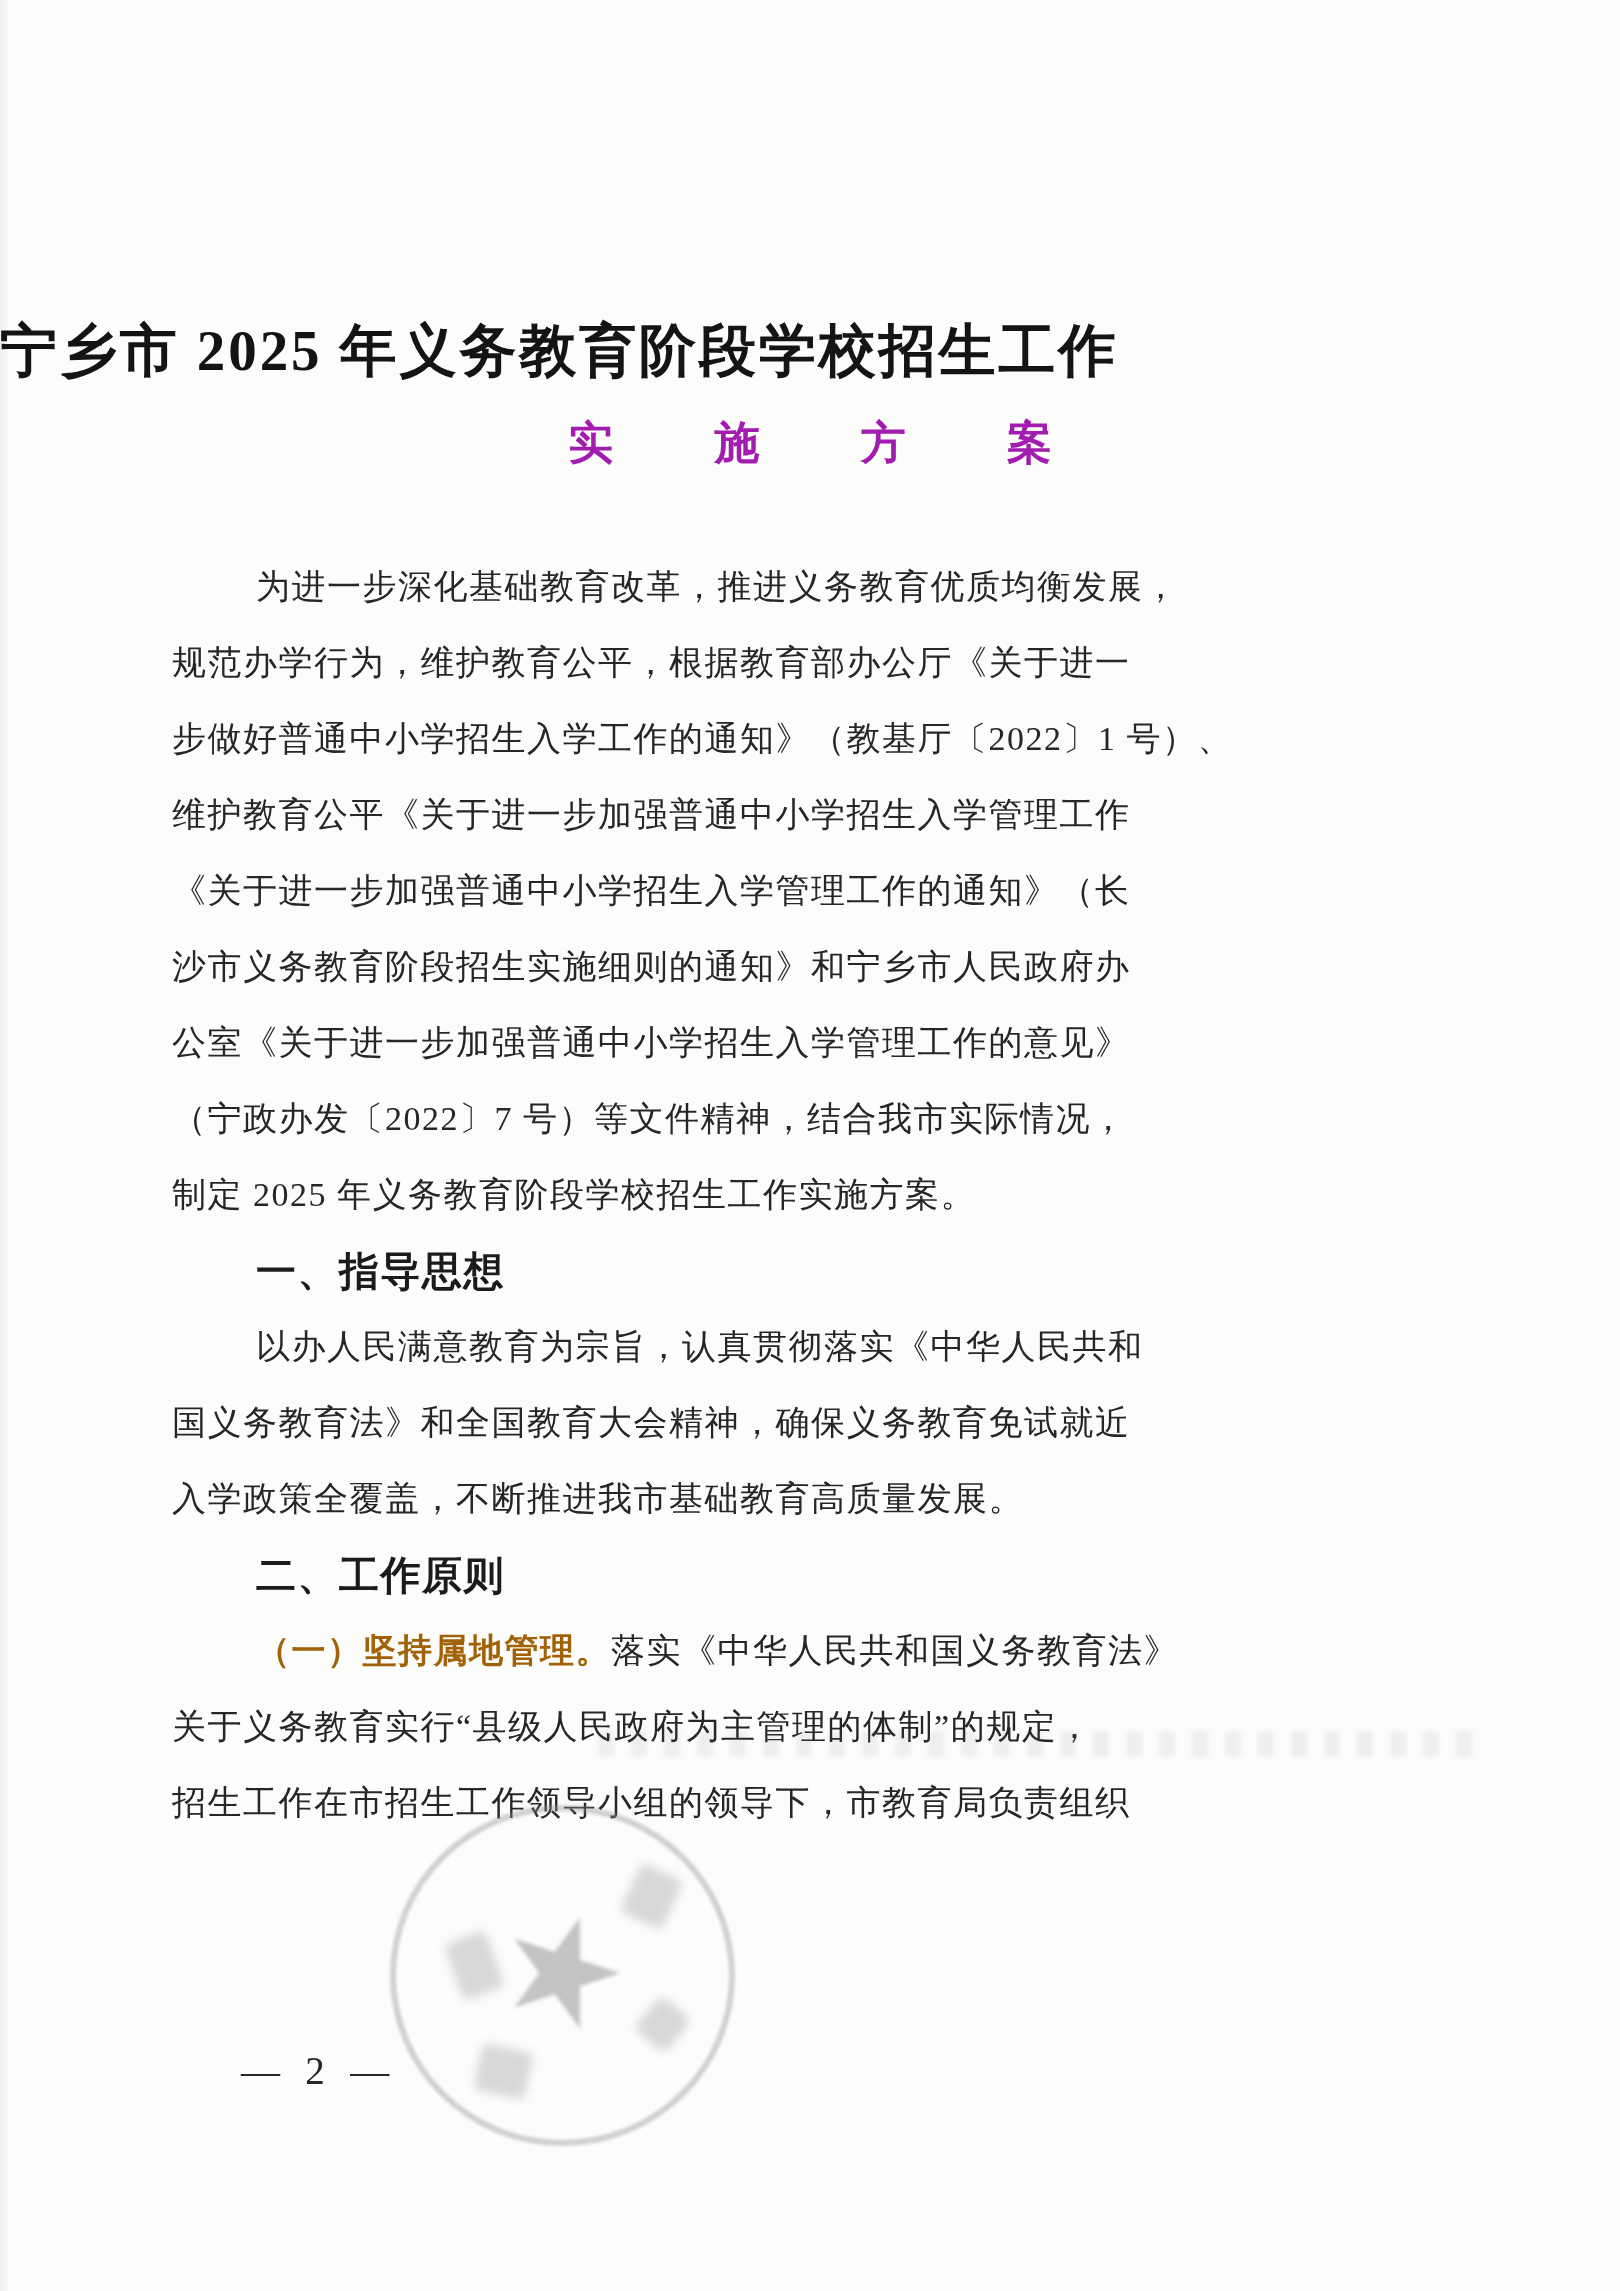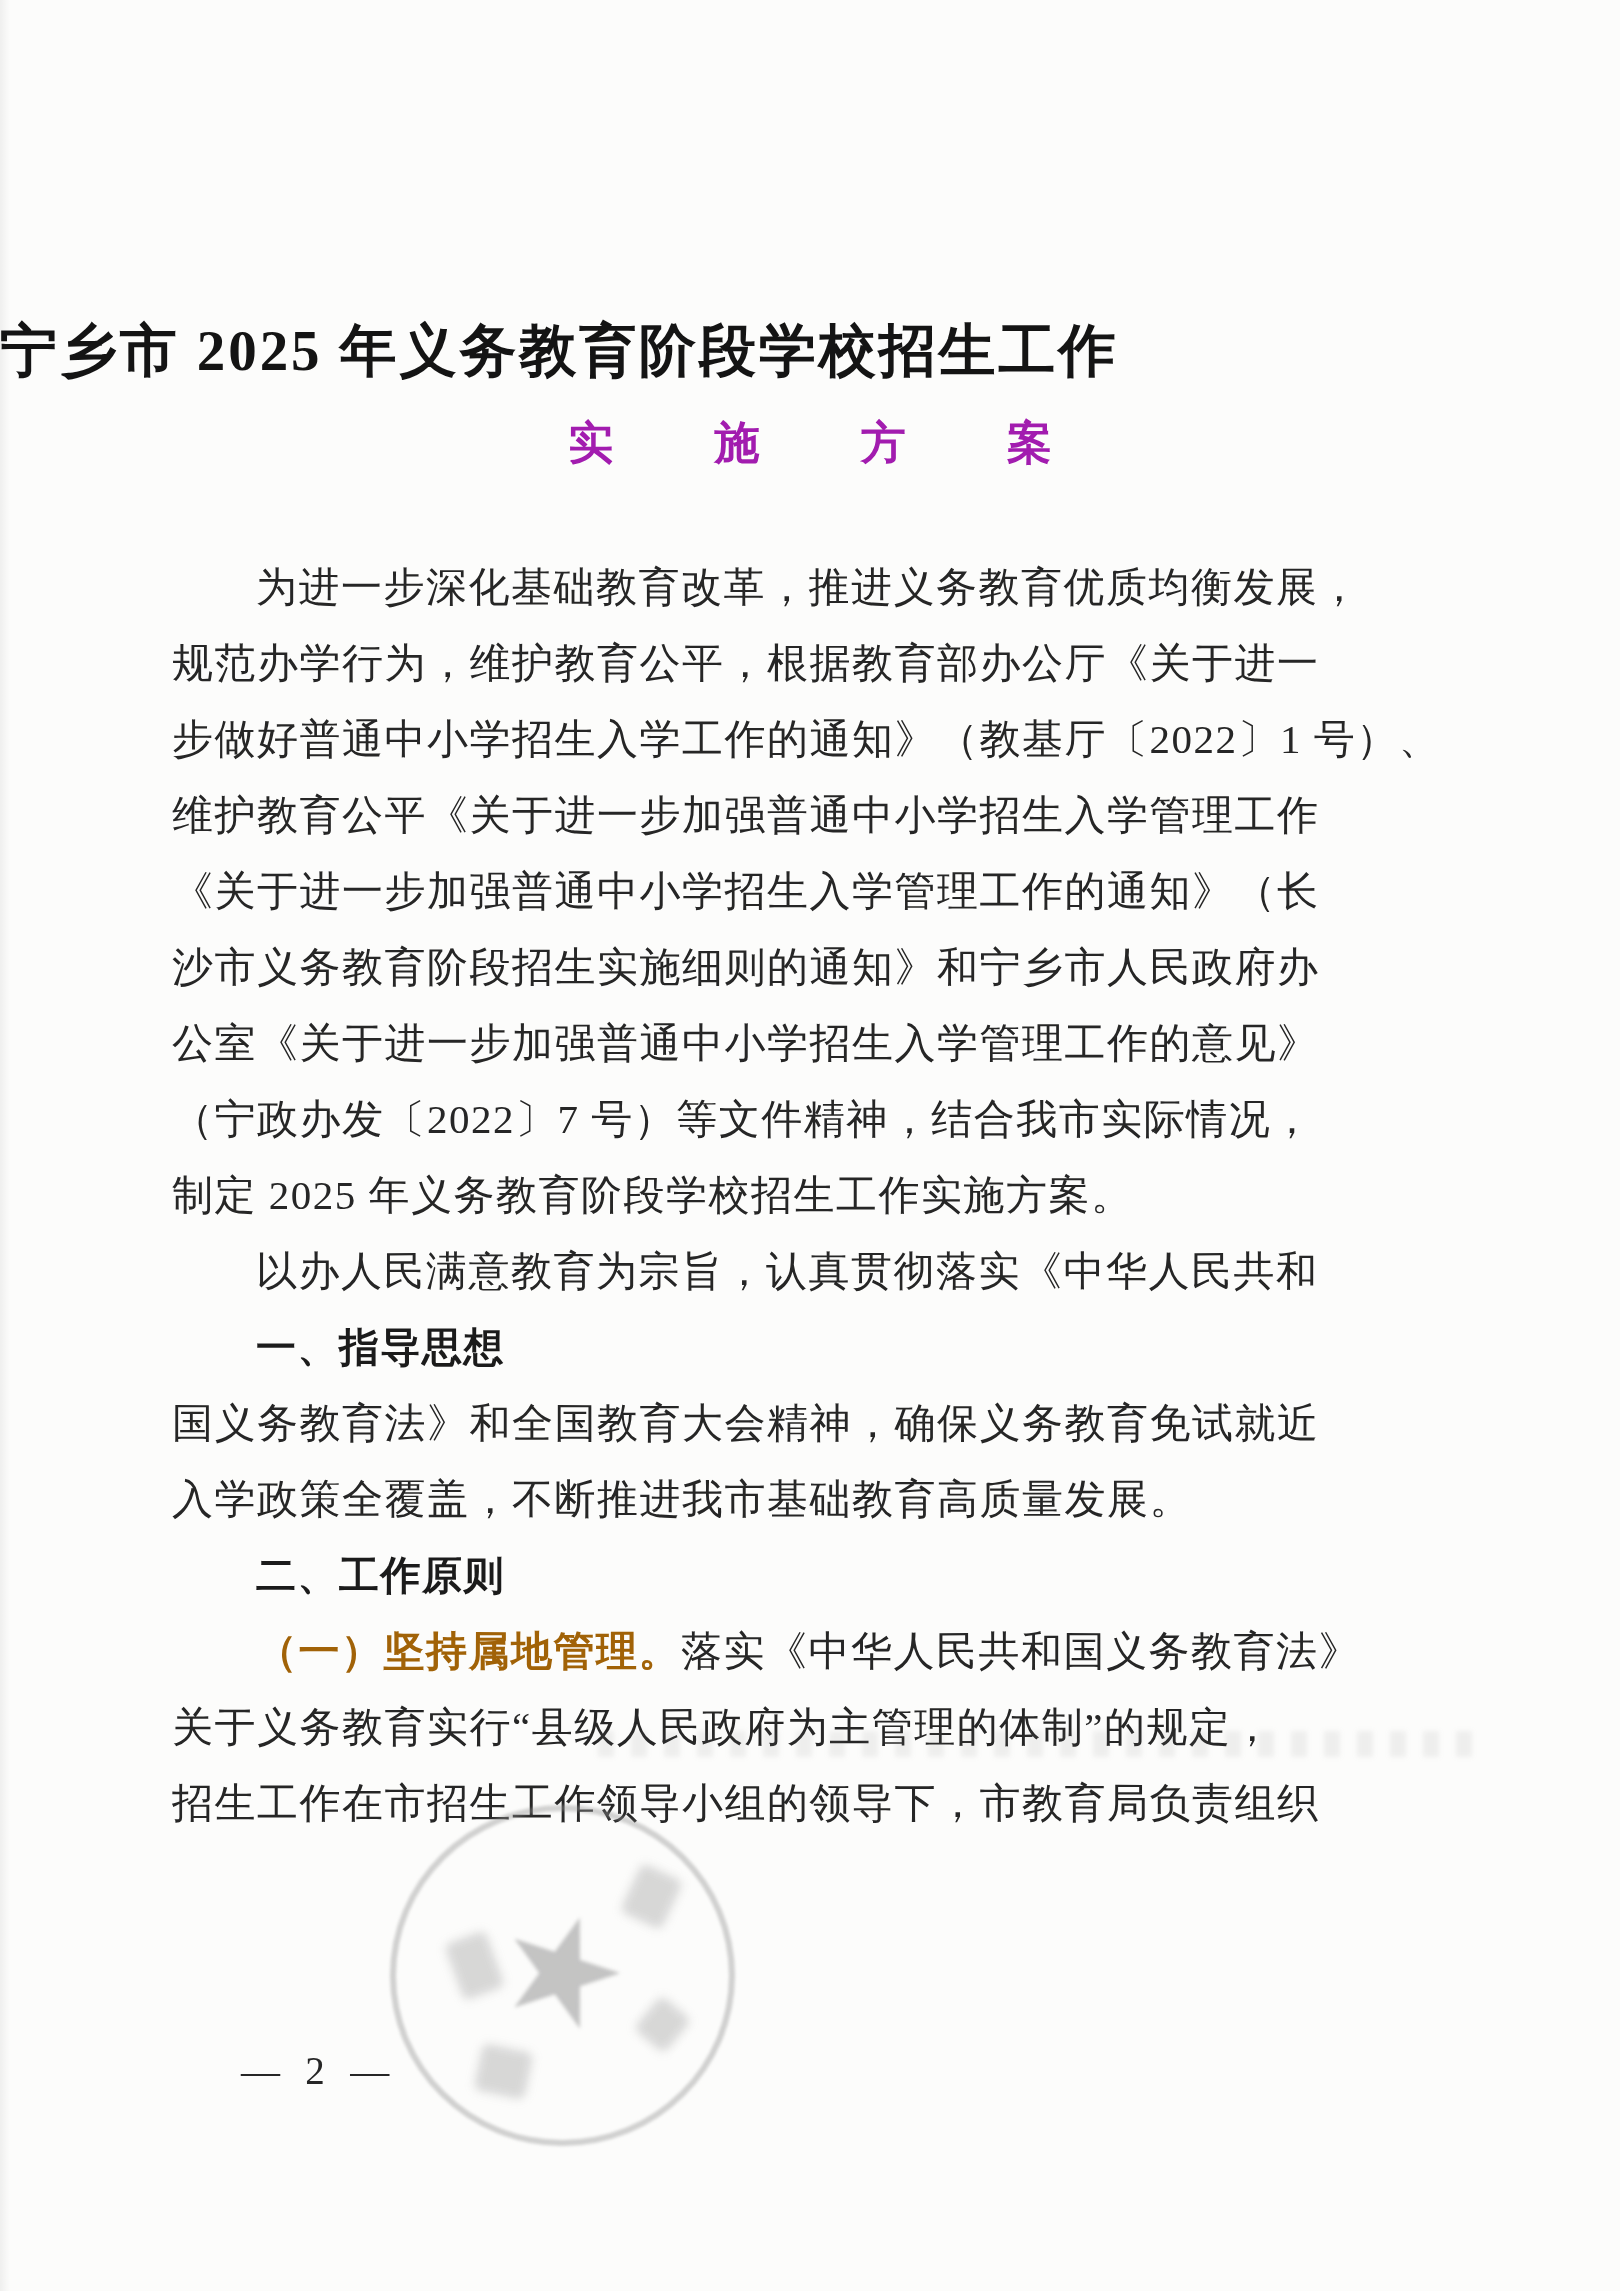--- a/index.html
+++ b/index.html
@@ -28,21 +28,21 @@
     font-size: 45px; line-height: 78px; font-weight: bold;
     color: #a21caf;
     word-spacing: 90px;
     white-space: nowrap;
   }
   .body-text {
     position: absolute; top: 549px; left: 172px; width: 1304px;
   }
   .line {
     height: 76px; line-height: 76px;
-    font-size: 41px;
+    font-size: 34px;
     letter-spacing: 1.5px;
     white-space: nowrap;
     color: #262626;
   }
   .line.indent { padding-left: 84px; }
   .line.heading {
     font-family: "Liberation Sans", sans-serif;
     font-weight: bold;
     font-size: 40px;
     color: #1b1b1b;
@@ -101,22 +101,22 @@
 <div class="body-text">
   <div class="line indent">为进一步深化基础教育改革，推进义务教育优质均衡发展，</div>
   <div class="line">规范办学行为，维护教育公平，根据教育部办公厅《关于进一</div>
   <div class="line">步做好普通中小学招生入学工作的通知》（教基厅〔2022〕1 号）、</div>
   <div class="line">维护教育公平《关于进一步加强普通中小学招生入学管理工作</div>
   <div class="line">《关于进一步加强普通中小学招生入学管理工作的通知》（长</div>
   <div class="line">沙市义务教育阶段招生实施细则的通知》和宁乡市人民政府办</div>
   <div class="line">公室《关于进一步加强普通中小学招生入学管理工作的意见》</div>
   <div class="line">（宁政办发〔2022〕7 号）等文件精神，结合我市实际情况，</div>
   <div class="line">制定 2025 年义务教育阶段学校招生工作实施方案。</div>
+  <div class="line heading">一、指导思想</div>
   <div class="line indent">以办人民满意教育为宗旨，认真贯彻落实《中华人民共和</div>
-  <div class="line heading">一、指导思想</div>
   <div class="line">国义务教育法》和全国教育大会精神，确保义务教育免试就近</div>
   <div class="line">入学政策全覆盖，不断推进我市基础教育高质量发展。</div>
   <div class="line heading">二、工作原则</div>
   <div class="line indent">
     <span class="bold-run">（一）坚持属地管理。</span><span>落实《中华人民共和国义务教育法》</span>
   </div>
   <div class="line">关于义务教育实行“县级人民政府为主管理的体制”的规定，</div>
   <div class="line">招生工作在市招生工作领导小组的领导下，市教育局负责组织</div>
 </div>
 

